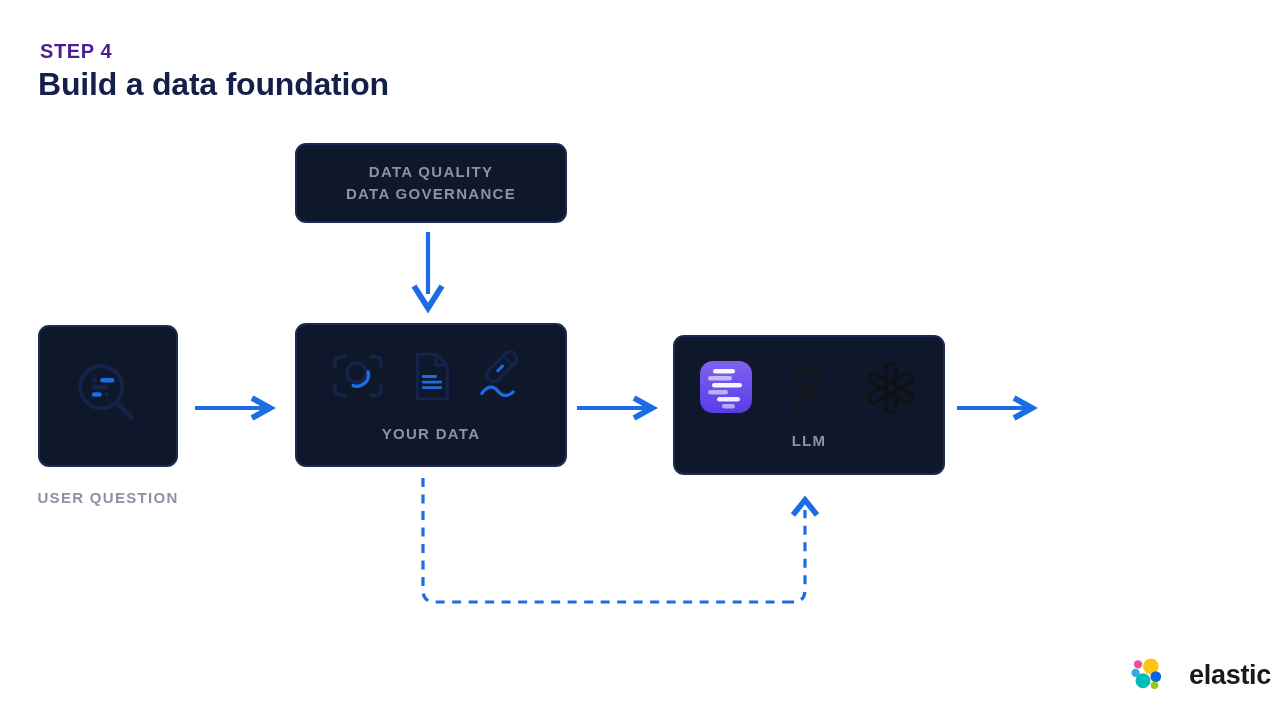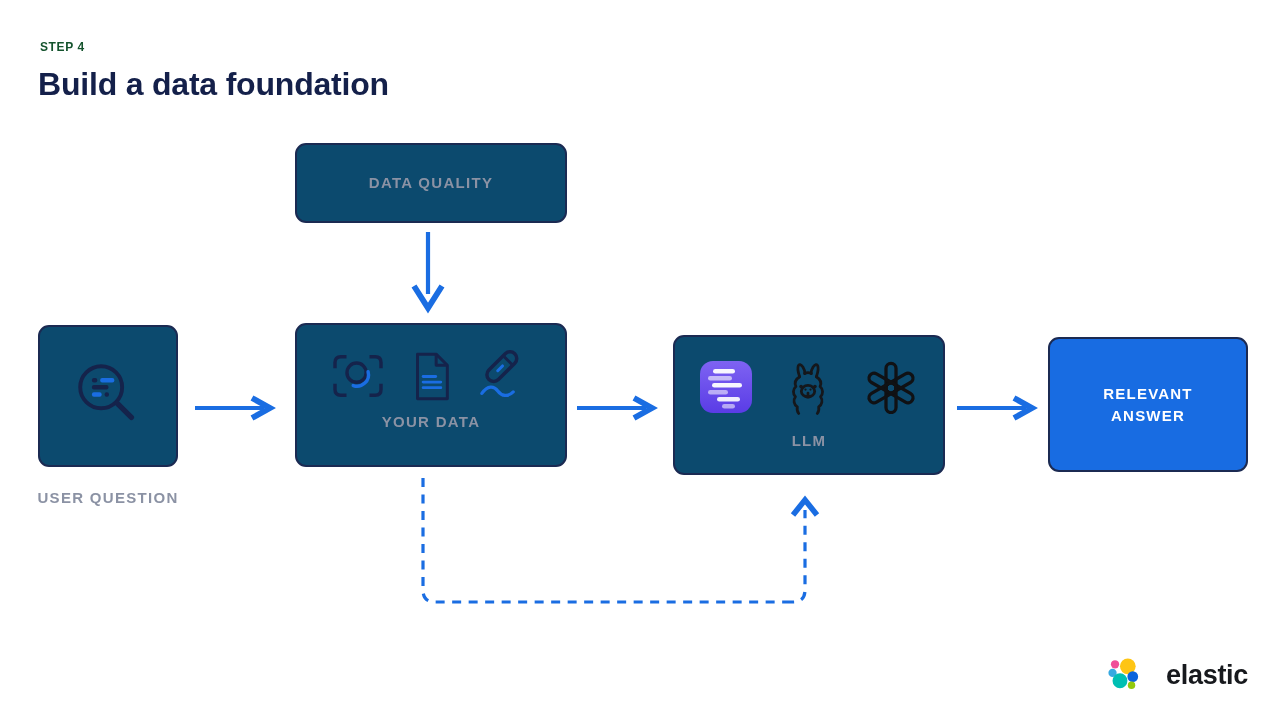--- a/index.html
+++ b/index.html
@@ -2,71 +2,72 @@
 <html><head>
 <meta charset="utf-8">
 <style>
   html,body{margin:0;padding:0;background:#ffffff;}
   .canvas{
     position:relative;width:1280px;height:720px;background:#ffffff;overflow:hidden;
     font-family:"Liberation Sans", sans-serif;
   }
   .abs{position:absolute;box-sizing:border-box;}
   .step-label{
-    left:40px;top:40px;font-size:12px;font-weight:800;color:#14532d;letter-spacing:.6px;
+    left:40px;top:40px;font-size:20px;font-weight:800;color:#4c1d95;letter-spacing:.6px;
   }
   .page-title{
     left:38px;top:66px;font-size:32px;font-weight:800;color:#14204a;letter-spacing:-.2px;
   }
   .node-box{
-    border:2.5px solid #1b2a52;border-radius:11px;background:#0c4a6e;
+    border:2.5px solid #1b2a52;border-radius:11px;background:#0f172a;
     display:flex;flex-direction:column;align-items:center;justify-content:center;
   }
   .gray-text{
     color:#8b92a4;font-weight:700;font-size:15px;letter-spacing:1.3px;line-height:22px;text-align:center;
   }
   .dq-box{left:295px;top:143px;width:272px;height:80px;}
   .uq-box{left:38px;top:325px;width:140px;height:142px;}
   .uq-label{left:-12px;top:487px;width:240px;}
   .yd-box{left:295px;top:323px;width:272px;height:144px;justify-content:flex-start;padding-top:22px;}
   .icon-row{display:flex;align-items:center;justify-content:center;}
   .yd-icons{gap:26px;height:58px;}
-  .yd-caption{margin-top:6px;}
+  .yd-caption{margin-top:18px;}
   .llm-box{left:673px;top:335px;width:272px;height:140px;justify-content:flex-start;padding-top:21px;}
   .llm-icons{gap:30px;height:58px;}
   .llm-caption{margin-top:14px;}
   .ra-box{
     left:1048px;top:337px;width:200px;height:135px;background:#186ce2;
   }
   .ra-text{color:#ffffff;font-weight:700;font-size:15px;letter-spacing:1.2px;line-height:22px;text-align:center;}
   .purple-app{
     width:52px;height:52px;border-radius:13px;
     background:linear-gradient(180deg,#7e63f2 0%,#5a3ce6 100%);
     display:flex;align-items:center;justify-content:center;
   }
   .connector{pointer-events:none;}
   .pc-wrap{left:473px;top:564px;width:274px;height:80px;z-index:2;}
   .pc-label{
     position:absolute;left:0;top:0;width:100%;height:100%;
     display:flex;flex-direction:column;align-items:center;justify-content:center;
   }
   .dashed-layer{left:408px;top:470px;z-index:1;}
-  .footer{left:1108px;top:650px;width:140px;height:50px;display:flex;align-items:center;gap:25px;}
+  .footer{left:1131px;top:650px;width:140px;height:50px;display:flex;align-items:center;gap:25px;}
   .brand-word{font-size:27px;font-weight:700;color:#17191d;letter-spacing:-.3px;}
 </style>
 </head>
 <body>
 
 <div class="canvas">
 
   <div class="abs step-label">STEP 4</div>
   <div class="abs page-title">Build a data foundation</div>
 
   <div class="abs node-box dq-box">
     <div class="gray-text">DATA QUALITY</div>
+    <div class="gray-text">DATA GOVERNANCE</div>
   </div>
 
   <svg class="abs connector" style="left:408px;top:228px;" width="40" height="90" viewBox="0 0 40 90">
     <g stroke="#1a6de2" fill="none">
       <line x1="20" y1="4" x2="20" y2="66" stroke-width="4.2"></line>
       <polyline points="6,58 20,80 34,58" stroke-width="5.8"></polyline>
     </g>
   </svg>
 
   <div class="abs node-box uq-box">
@@ -176,24 +177,20 @@
     <div class="gray-text llm-caption">LLM</div>
   </div>
 
   <svg class="abs connector" style="left:954px;top:394px;" width="92" height="28" viewBox="0 0 92 28">
     <g stroke="#1a6de2" fill="none">
       <line x1="3" y1="14" x2="72" y2="14" stroke-width="4.2"></line>
       <polyline points="60,4 78,14 60,24" stroke-width="5.8"></polyline>
     </g>
   </svg>
 
-  <div class="abs node-box ra-box">
-    <div class="ra-text">RELEVANT</div>
-    <div class="ra-text">ANSWER</div>
-  </div>
 
   <svg class="abs connector dashed-layer" width="430" height="152" viewBox="0 0 430 152">
     <g fill="none" stroke="#1a6de2" stroke-width="3.2">
       <path d="M15,8 L15,120 Q15,132 27,132 L377,132" stroke-dasharray="9 7.5"></path>
       <path d="M377,132 H385 Q397,132 397,120 L397,40" stroke-dasharray="9 7.5"></path>
       <polyline points="385,45 397,30 409,45" stroke-width="5.6"></polyline>
     </g>
   </svg>
 
 

